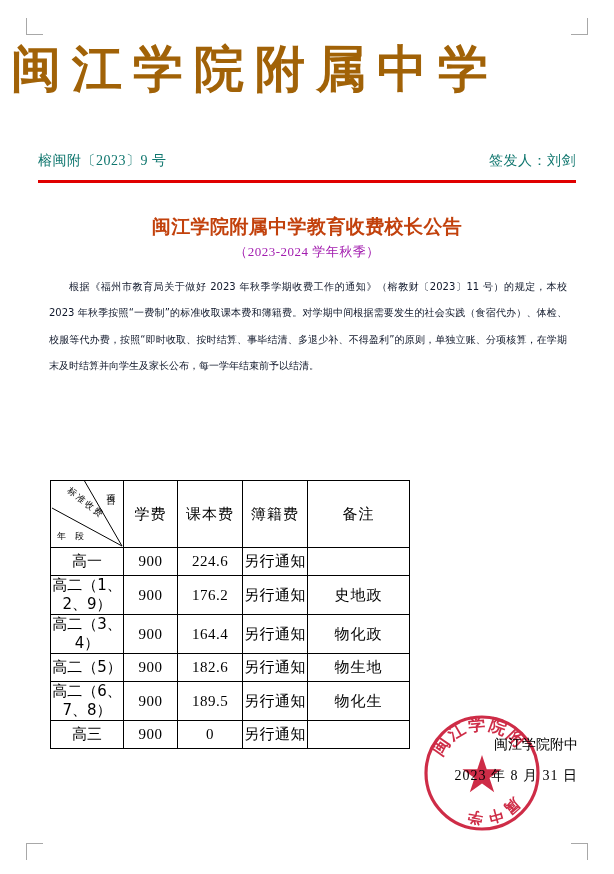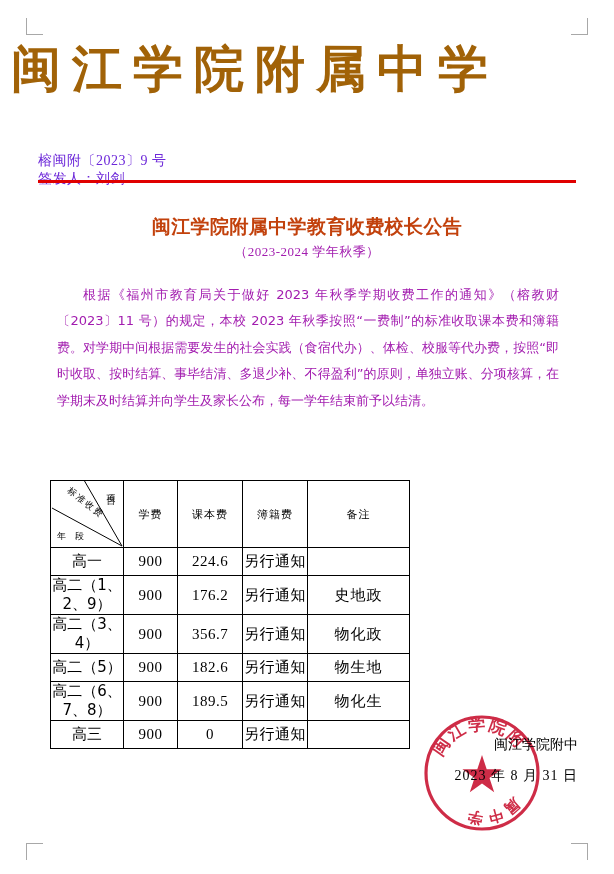--- a/index.html
+++ b/index.html
@@ -56,23 +56,22 @@
   .docnum-row {
     position: absolute;
     left: 38px;
     top: 152px;
     width: 538px;
     display: flex;
     justify-content: space-between;
     align-items: baseline;
     font-family: "Liberation Serif", "DejaVu Serif", serif;
     font-size: 14px;
-    color: #6d28d9;
+    color: #0f766e;
     letter-spacing: 0.5px;
-    flex-direction: column;
   }
   .redrule {
     position: absolute;
     left: 38px;
     top: 180px;
     width: 538px;
     height: 3px;
     background: #e00000;
   }
 
@@ -103,27 +102,27 @@
 
   
   .body-area {
     position: absolute;
     left: 45px;
     top: 270px;
     width: 526px;
   }
   .para {
     font-family: "DejaVu Sans", "Liberation Sans", sans-serif;
-    font-size: 13px;
+    font-size: 10px;
     line-height: 26.4px;
-    color: #a21caf;
+    color: #0f172a;
     text-align: justify;
     text-justify: inter-character;
     text-indent: 2em;
-    margin: 12px;
+    margin: 4px;
   }
   .para + .para { margin-top: 0px; }
 
   
   .fee-table {
     position: absolute;
     left: 50px;
     top: 480px;
     border-collapse: collapse;
     font-family: "DejaVu Sans", "Liberation Sans", sans-serif;
@@ -156,21 +155,21 @@
   .head-cell span {
     position: absolute;
     font-size: 9px;
     line-height: 1;
     white-space: nowrap;
   }
   .hl-item   { right: 8px;  top: 6px;  writing-mode: vertical-rl; letter-spacing: 3px; }
   .hl-std    { left: 20px;  top: 5px;  transform: rotate(38deg); transform-origin: left top; letter-spacing: 2px; }
   .hl-grade  { left: 6px;   bottom: 6px; letter-spacing: 9px; }
 
-  .head-label { height: 66px; font-size: 11px; letter-spacing: 1px; }
+  .head-label { height: 66px; font-size: 15px; letter-spacing: 1px; }
 
   .fee-table tbody td { height: 27px; font-size: 15px; }
   .cell-grade-wide { font-size: 9.5px; letter-spacing: 0px; }
   .cell-num { font-family: "Liberation Serif", "DejaVu Serif", serif; font-size: 12.5px; letter-spacing: 0.5px; }
   .cell-note { font-size: 9px; letter-spacing: 1px; }
   .cell-reg { font-size: 11px; letter-spacing: 0.5px; }
 
   
   .sign-block {
     position: absolute;
@@ -259,21 +258,21 @@
       <tr>
         <td class="cell-grade-wide">高二（1、2、9）</td>
         <td class="cell-num">900</td>
         <td class="cell-num">176.2</td>
         <td class="cell-reg">另行通知</td>
         <td class="cell-note">史地政</td>
       </tr>
       <tr>
         <td>高二（3、4）</td>
         <td class="cell-num">900</td>
-        <td class="cell-num">356.7</td>
+        <td class="cell-num">164.4</td>
         <td class="cell-reg">另行通知</td>
         <td class="cell-note">物化政</td>
       </tr>
       <tr>
         <td>高二（5）</td>
         <td class="cell-num">900</td>
         <td class="cell-num">182.6</td>
         <td class="cell-reg">另行通知</td>
         <td class="cell-note">物生地</td>
       </tr>

